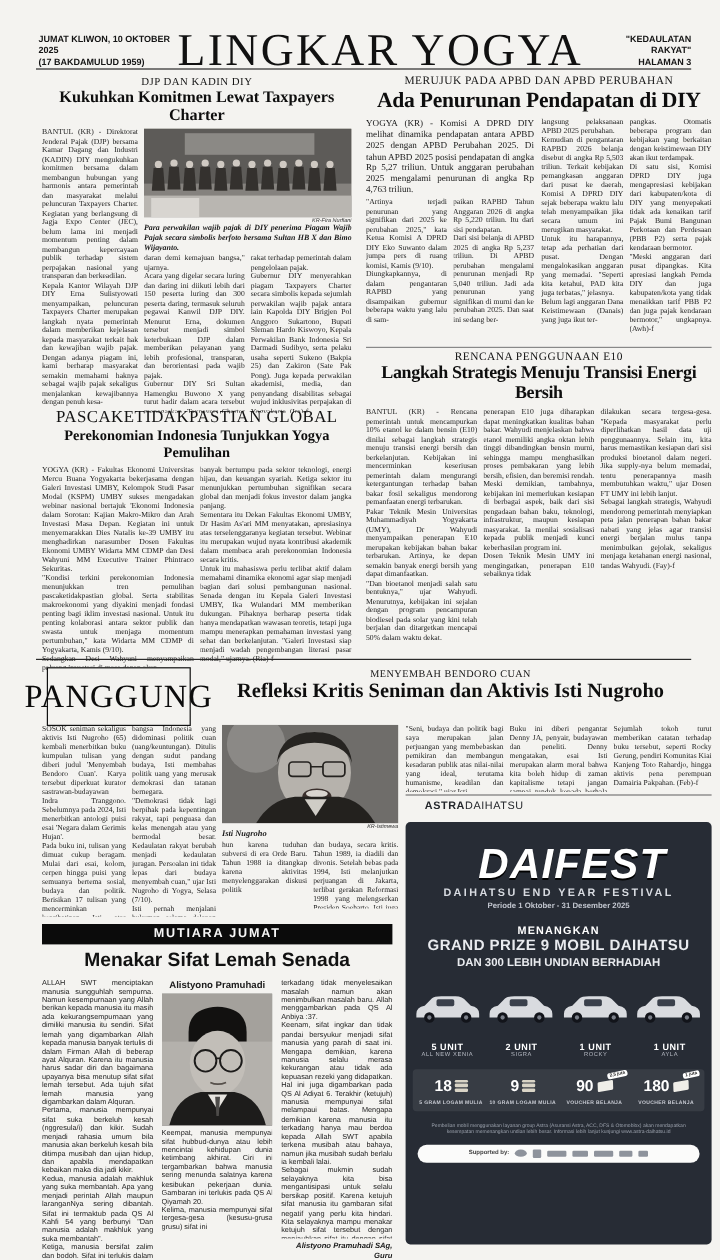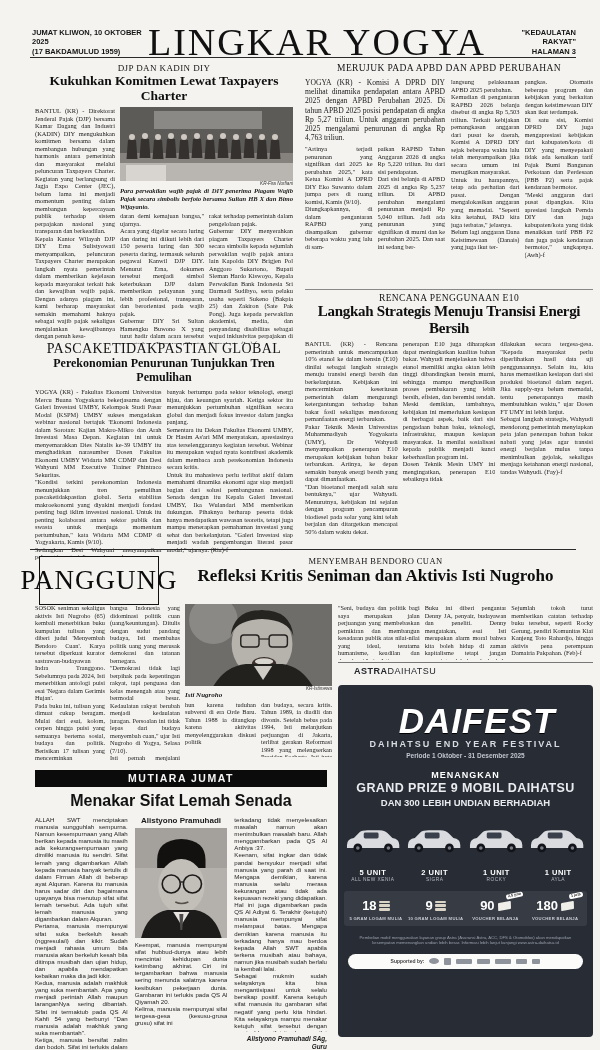--- a/index.html
+++ b/index.html
@@ -142,33 +142,34 @@
 Gubernur DIY Sri Sultan Hamengku Buwono X yang turut hadir dalam acara tersebut menegaskan, Taxpayers Charter merupakan bentuk kepercayaan masya-</div>
           <div class="c">rakat terhadap pemerintah dalam pengelolaan pajak.
 Gubernur DIY menyerahkan piagam Taxpayers Charter secara simbolis kepada sejumlah perwakilan wajib pajak antara lain Kapolda DIY Brigjen Pol Anggoro Sukartono, Bupati Sleman Hardo Kiswoyo, Kepala Perwakilan Bank Indonesia Sri Darmadi Sudibyo, serta pelaku usaha seperti Sukeno (Bakpia 25) dan Zakiron (Sate Pak Pong). Juga kepada perwakilan akademisi, media, dan penyandang disabilitas sebagai wujud inklusivitas perpajakan di Yogyakarta. (Ira)-f</div>
         </div>
       </div>
     </div>
   </section>
 
   <section class="abs" style="left:35px;top:341px;width:258px;">
     <div class="k" style="font-size:14px">PASCAKETIDAKPASTIAN GLOBAL</div>
-    <div class="h" style="font-size:12px;line-height:13.5px;">Perekonomian Penurunan Tunjukkan Tren Pemulihan</div>
+    <div class="h" style="font-size:12px;line-height:13.5px;">Perekonomian Indonesia Tunjukkan Yogya Pemulihan</div>
     <div class="cols" style="margin-top:4px;height:178px;">
       <div class="c">YOGYA (KR) - Fakultas Ekonomi Universitas Mercu Buana Yogyakarta bekerjasama dengan Galeri Investasi UMBY, Kelompok Studi Pasar Modal (KSPM) UMBY sukses mengadakan webinar nasional bertajuk 'Ekonomi Indonesia dalam Sorotan: Kajian Makro-Mikro dan Arah Investasi Masa Depan. Kegiatan ini untuk menyemarakkan Dies Natalis ke-39 UMBY itu menghadirkan narasumber Dosen Fakultas Ekonomi UMBY Widarta MM CDMP dan Desi Wahyuni MM Executive Trainer Phintraco Sekuritas.
 "Kondisi terkini perekonomian Indonesia menunjukkan tren pemulihan pascaketidakpastian global. Serta stabilitas makroekonomi yang diyakini menjadi fondasi penting bagi iklim investasi nasional. Untuk itu penting kolaborasi antara sektor publik dan swasta untuk menjaga momentum pertumbuhan," kata Widarta MM CDMP di Yogyakarta, Kamis (9/10).
 Sedangkan Desi Wahyuni menyampaikan peluang investasi di masa depan akan</div>
       <div class="c">banyak bertumpu pada sektor teknologi, energi hijau, dan keuangan syariah. Ketiga sektor itu menunjukkan pertumbuhan signifikan secara global dan menjadi fokus investor dalam jangka panjang.
 Sementara itu Dekan Fakultas Ekonomi UMBY, Dr Hasim As'ari MM menyatakan, apresiasinya atas terselenggaranya kegiatan tersebut. Webinar itu merupakan wujud nyata kontribusi akademik dalam membaca arah perekonomian Indonesia secara kritis.
 Untuk itu mahasiswa perlu terlibat aktif dalam memahami dinamika ekonomi agar siap menjadi bagian dari solusi pembangunan nasional. Senada dengan itu Kepala Galeri Investasi UMBY, Ika Wulandari MM memberikan dukungan. Pihaknya berharap peserta tidak hanya mendapatkan wawasan teoretis, tetapi juga mampu menerapkan pemahaman investasi yang sehat dan berkelanjutan. "Galeri Investasi siap menjadi wadah pengembangan literasi pasar modal," ujarnya. (Ria)-f</div>
     </div>
   </section>
 
   <section class="abs" style="left:305px;top:63px;width:288px;">
     <div class="k" style="font-size:9.5px">MERUJUK PADA APBD DAN APBD PERUBAHAN</div>
+    <div class="h" style="font-size:18px;line-height:20px;letter-spacing:-0.2px;">Ada Penurunan Pendapatan di DIY</div>
     <div style="display:flex;gap:6px;margin-top:5px;height:185px;">
       <div style="flex:0 0 140px;display:flex;flex-direction:column;">
         <div style="font-size:7.6px;line-height:9.2px;text-align:justify;white-space:pre-line;">YOGYA (KR) - Komisi A DPRD DIY melihat dinamika pendapatan antara APBD 2025 dengan APBD Perubahan 2025. Di tahun APBD 2025 posisi pendapatan di angka Rp 5,27 triliun. Untuk anggaran perubahan 2025 mengalami penurunan di angka Rp 4,763 triliun.</div>
         <div class="cols" style="flex:1;margin-top:3px;overflow:hidden;">
           <div class="c">"Artinya terjadi penurunan yang signifikan dari 2025 ke perubahan 2025," kata Ketua Komisi A DPRD DIY Eko Suwanto dalam jumpa pers di ruang komisi, Kamis (9/10).
 Diungkapkannya, di dalam pengantaran RAPBD yang disampaikan gubernur beberapa waktu yang lalu di sam-</div>
           <div class="c">paikan RAPBD Tahun Anggaran 2026 di angka Rp 5,220 triliun. Itu dari sisi pendapatan.
 Dari sisi belanja di APBD 2025 di angka Rp 5,237 triliun. Di APBD perubahan mengalami penurunan menjadi Rp 5,040 triliun. Jadi ada penurunan yang signifikan di murni dan ke perubahan 2025. Dan saat ini sedang ber-</div>
         </div>
       </div>

